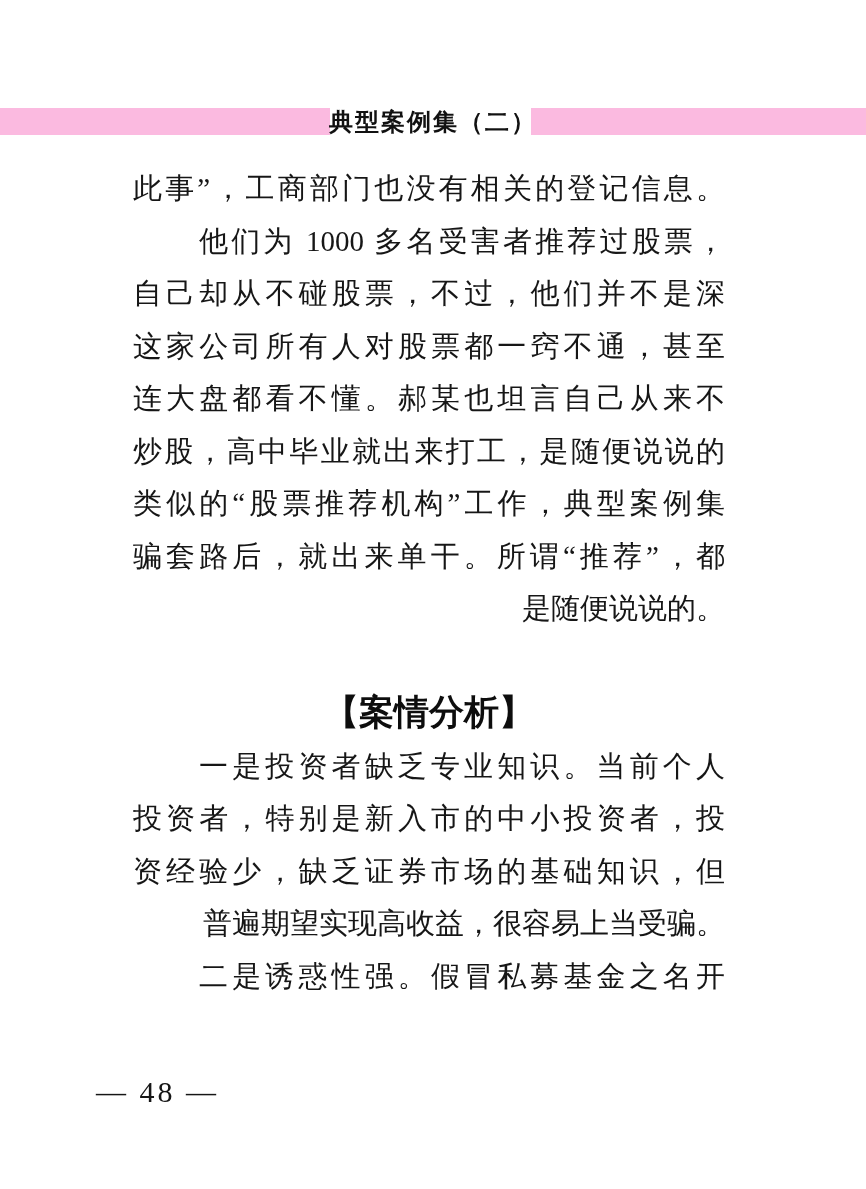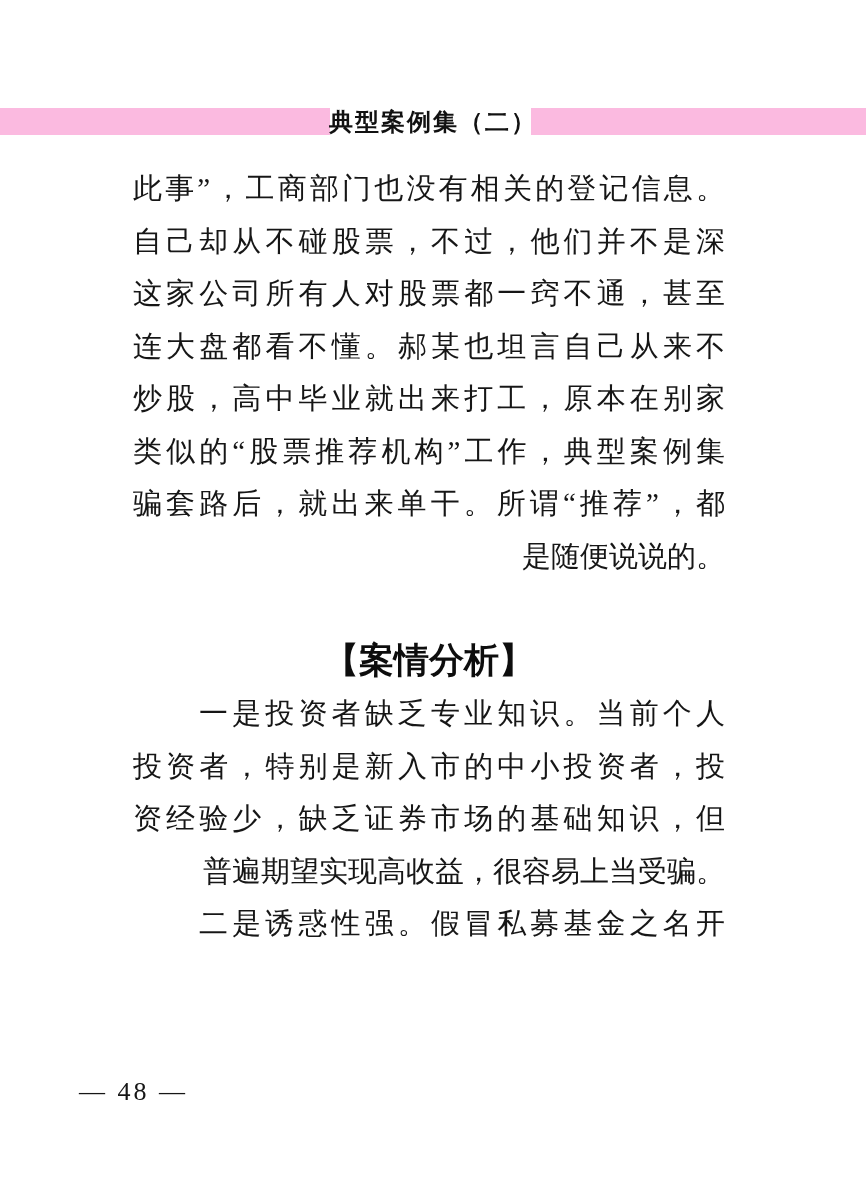--- a/index.html
+++ b/index.html
@@ -55,42 +55,43 @@
   .line.plain { text-align: right; }
   .line.blank { }
   .line.heading {
     font-weight: bold;
     font-size: 35px;
     text-align: center;
     color: #0d0d0d;
   }
   .page-number {
     position: absolute;
-    left: 79px;
+    left: 96px;
     top: 1072px;
     height: 40px;
     line-height: 40px;
-    font-size: 26px;
+    font-size: 30px;
     letter-spacing: 3px;
     color: #161616;
   }
 </style>
 </head>
 <body>
 
 <div class="bar bar-left" style="background: rgb(251, 186, 224);"></div>
 <div class="header-title">典型案例集（二）</div>
 <div class="bar bar-right" style="background: rgb(251, 186, 224);"></div>
 
 <div class="text-block">
     <div class="line justify">此事”，工商部门也没有相关的登记信息。</div>
+    <div class="line justify indent">他们为 1000 多名受害者推荐过股票，</div>
     <div class="line justify">自己却从不碰股票，不过，他们并不是深</div>
     <div class="line justify">这家公司所有人对股票都一窍不通，甚至</div>
     <div class="line justify">连大盘都看不懂。郝某也坦言自己从来不</div>
-    <div class="line justify">炒股，高中毕业就出来打工，原本在别家</div>
+    <div class="line justify">炒股，高中毕业就出来打工，是随便说说的</div>
     <div class="line justify">类似的“股票推荐机构”工作，典型案例集</div>
     <div class="line justify">骗套路后，就出来单干。所谓“推荐”，都</div>
     <div class="line plain">是随便说说的。</div>
     <div class="line blank"></div>
     <div class="line heading">【案情分析】</div>
     <div class="line justify indent">一是投资者缺乏专业知识。当前个人</div>
     <div class="line justify">投资者，特别是新入市的中小投资者，投</div>
     <div class="line justify">资经验少，缺乏证券市场的基础知识，但</div>
     <div class="line plain">普遍期望实现高收益，很容易上当受骗。</div>
     <div class="line justify indent">二是诱惑性强。假冒私募基金之名开</div>

